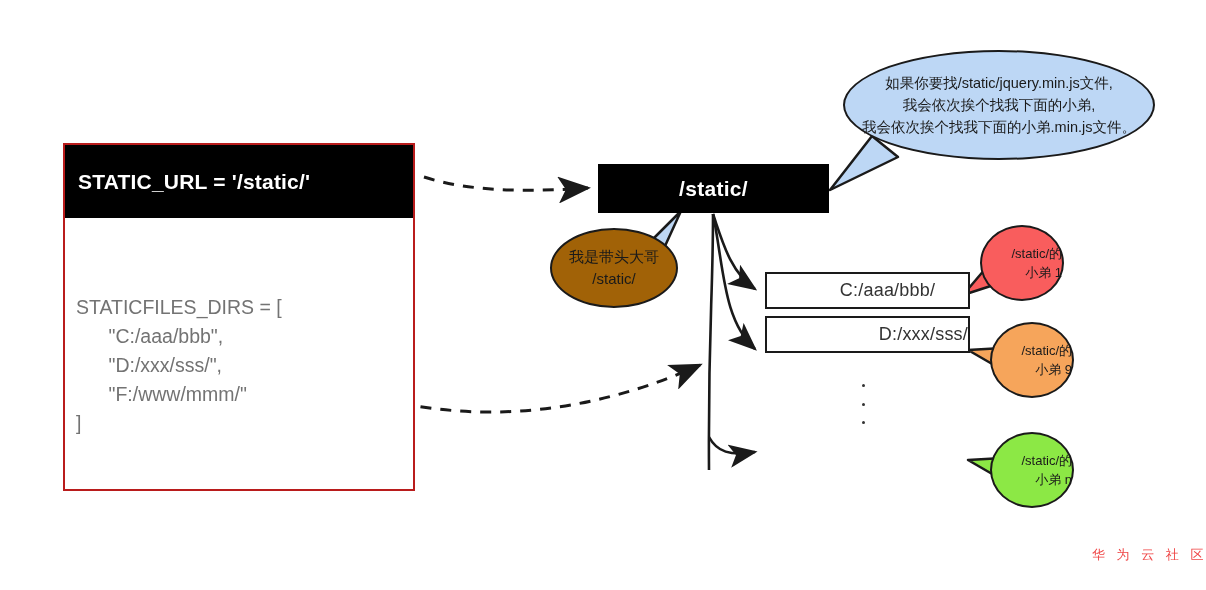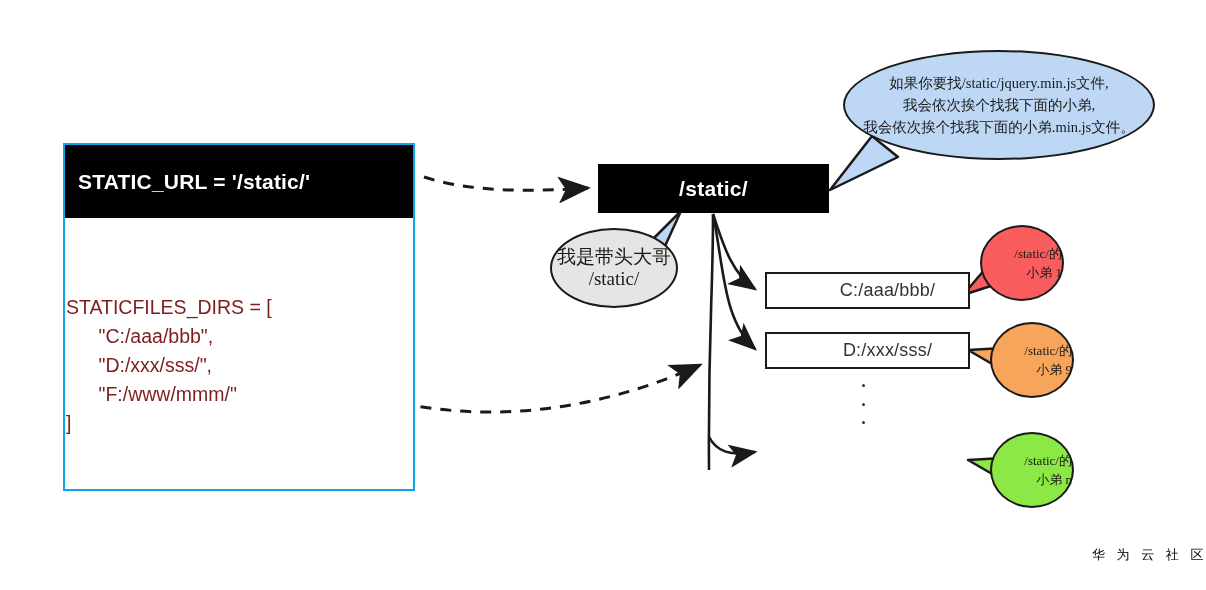--- a/index.html
+++ b/index.html
@@ -23,21 +23,21 @@
     pointer-events: none;
   }
 
   
   .settings-panel {
     position: absolute;
     left: 63px;
     top: 143px;
     width: 352px;
     height: 348px;
-    border: 2px solid #0ea5e9;
+    border: 2px solid #b91c1c;
     box-sizing: border-box;
     background: #ffffff;
   }
   .panel-header {
     position: absolute;
     left: 0; top: 0;
     width: 100%;
     height: 73px;
     background: #000000;
     box-sizing: border-box;
@@ -50,23 +50,23 @@
     font-weight: bold;
     padding-left: 13px;
     letter-spacing: 0.2px;
     white-space: nowrap;
   }
   .panel-body {
     position: absolute;
     left: 0;
     top: 73px;
     width: 100%;
-    padding: 75px 0 0 1px;
-    box-sizing: border-box;
-    color: #7f1d1d;
+    padding: 75px 0 0 11px;
+    box-sizing: border-box;
+    color: #737373;
     font-size: 19.5px;
     line-height: 29px;
     white-space: pre;
   }
 
   
   .static-node {
     position: absolute;
     left: 598px;
     top: 164px;
@@ -97,21 +97,21 @@
     align-items: center;
     justify-content: center;
     padding-left: 40px;
   }
   .dir-box-label {
     color: #333333;
     font-size: 18px;
     letter-spacing: 0.2px;
   }
   .dir-box-1 { top: 272px; }
-  .dir-box-2 { top: 332px; }
+  .dir-box-2 { top: 316px; justify-content: flex-end; }
   .dir-box-3 { top: 434px; }
 
   .vdots {
     position: absolute;
     left: 858px;
     top: 384px;
     width: 10px;
     height: 40px;
     display: flex;
     flex-direction: column;
@@ -130,42 +130,42 @@
   .bubble {
     position: absolute;
     box-sizing: border-box;
     display: flex;
     flex-direction: column;
     align-items: center;
     justify-content: center;
     text-align: center;
     color: #1a1a1a;
   }
-  .bubble-text-line { display: block; white-space: nowrap; font-family: Liberation Serif, serif; }
+  .bubble-text-line { display: block; white-space: nowrap; }
 
   .bubble-main {
     left: 843px;
     top: 50px;
     width: 312px;
     height: 110px;
     border: 2.5px solid #1a1a1a;
     border-radius: 50% / 50%;
     background: #bdd7f5;
     font-size: 14.5px;
     line-height: 22px;
   }
   .bubble-lead {
     left: 550px;
     top: 228px;
     width: 128px;
     height: 80px;
     border: 2.5px solid #1a1a1a;
     border-radius: 50% / 50%;
-    background: #e5e5e5;
-    font-size: 19px;
+    background: #a16207;
+    font-size: 15px;
     line-height: 22px;
   }
   .bubble-worker {
     width: 84px;
     height: 76px;
     border: 2.5px solid #1a1a1a;
     border-radius: 50% / 50%;
     font-size: 13px;
     line-height: 19px;
     align-items: flex-end;
@@ -173,21 +173,21 @@
   .bubble-w1 { left: 980px; top: 225px; background: #f95d5d; }
   .bubble-w2 { left: 990px; top: 322px; background: #f6a55b; }
   .bubble-w3 { left: 990px; top: 432px; background: #8ce845; }
 
   
   .watermark {
     position: absolute;
     left: 1092px;
     top: 546px;
     font-size: 13px;
-    color: #000000;
+    color: #ef4444;
     letter-spacing: 4px;
     white-space: nowrap;
   }
 </style>
 </head>
 <body>
 
 <div id="canvas">
 
   <svg id="edges" viewBox="0 0 1206 590">

